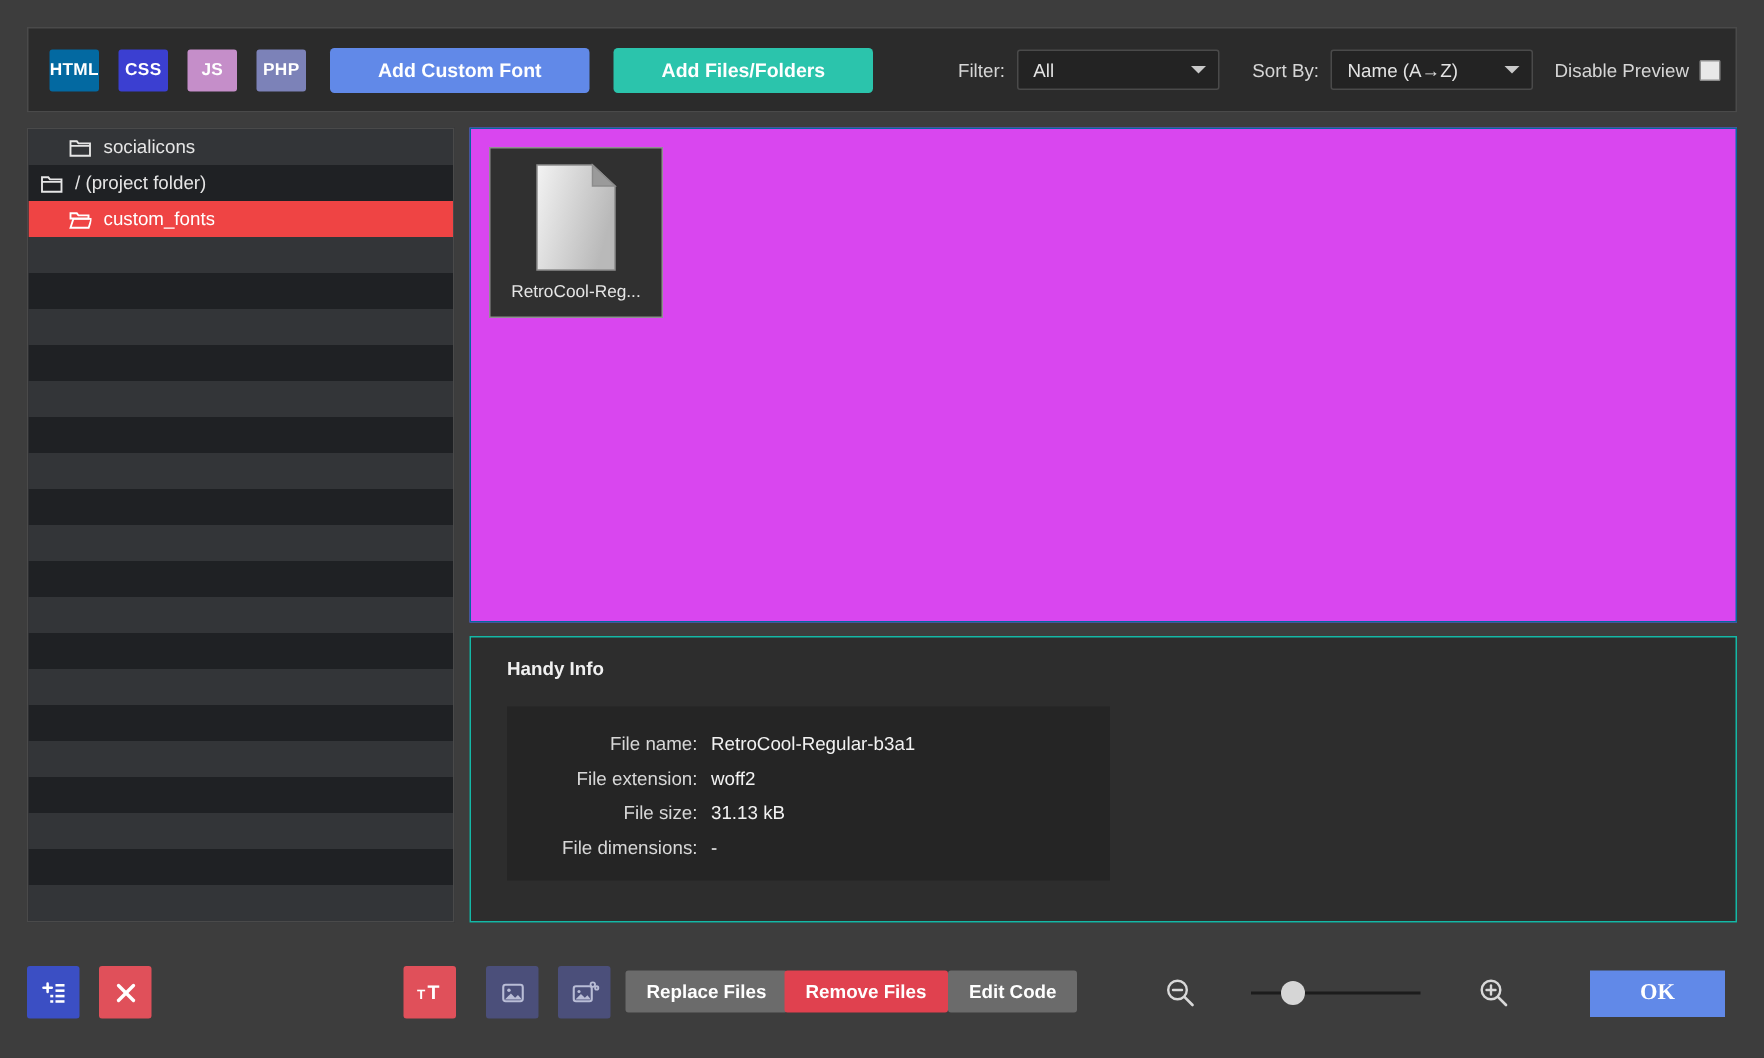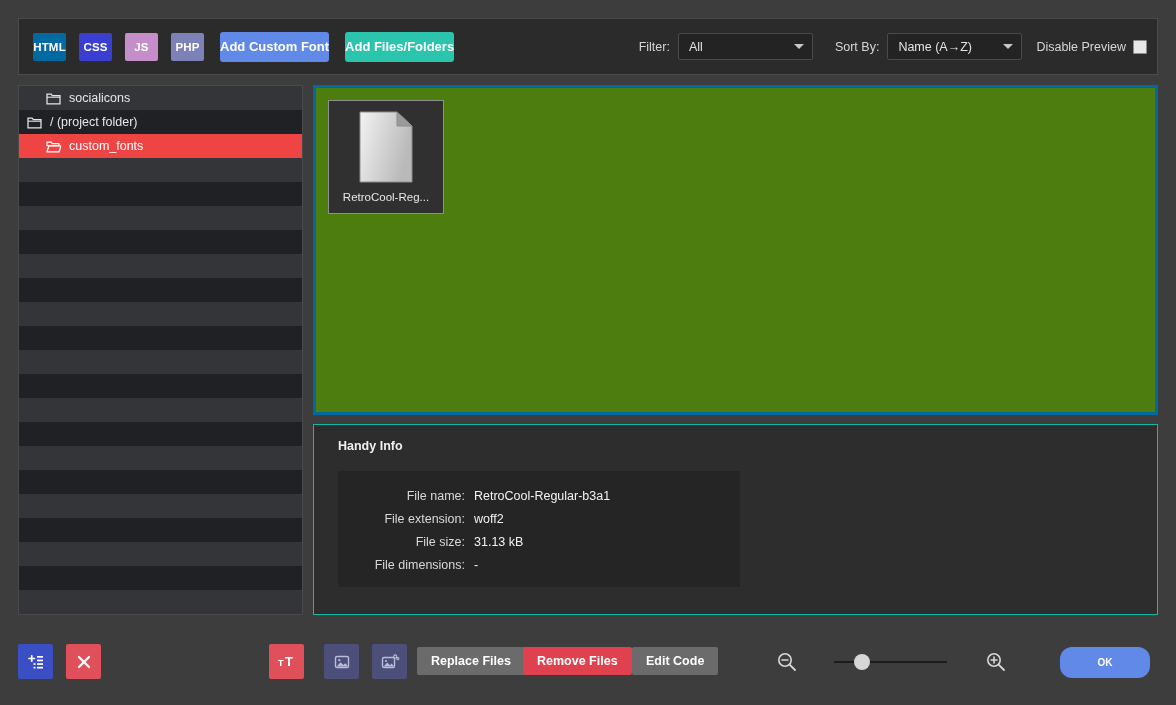--- a/index.html
+++ b/index.html
@@ -48,21 +48,21 @@
     display: flex;
     align-items: center;
     justify-content: center;
     letter-spacing: .2px;
   }
   .tag-btn.first { margin-left: 14px; }
 
   .wide-btn {
     height: 30px;
     margin-left: 16px;
-    padding: 0 0;
+    padding: 0 32px;
     border: none;
     border-radius: 3px;
     color: #ffffff;
     font-size: 13px;
     font-weight: bold;
     font-family: "Liberation Sans", sans-serif;
     cursor: pointer;
     display: flex;
     align-items: center;
     justify-content: center;
@@ -164,22 +164,22 @@
 
   .tree-lbl { overflow: hidden; text-overflow: ellipsis; }
 
   
   .preview-panel {
     position: absolute;
     left: 313px;
     top: 85px;
     width: 845px;
     height: 330px;
-    background: #4d7c0f;
-    border: 3px solid #0369a1;
+    background: #d946ef;
+    border: 1px solid #0369a1;
     padding: 12px;
   }
 
   .tile {
     width: 116px;
     height: 114px;
     border: 1px solid #8f8f8f;
     background: #303030;
     display: flex;
     flex-direction: column;
@@ -321,25 +321,25 @@
   }
 
   .ok-btn {
     position: absolute;
     top: 15px;
     left: 1060px;
     width: 90px;
     height: 31px;
     background: #6189e8;
     border: none;
-    border-radius: 12px;
+    border-radius: 0;
     color: #ffffff;
-    font-size: 10px;
+    font-size: 15px;
     font-weight: bold;
-    font-family: Liberation Sans, sans-serif;
+    font-family: Liberation Serif, serif;
     cursor: pointer;
   }
 </style>
 </head>
 <body>
 
 <div class="app">
 
   <div class="toolbar">
 

